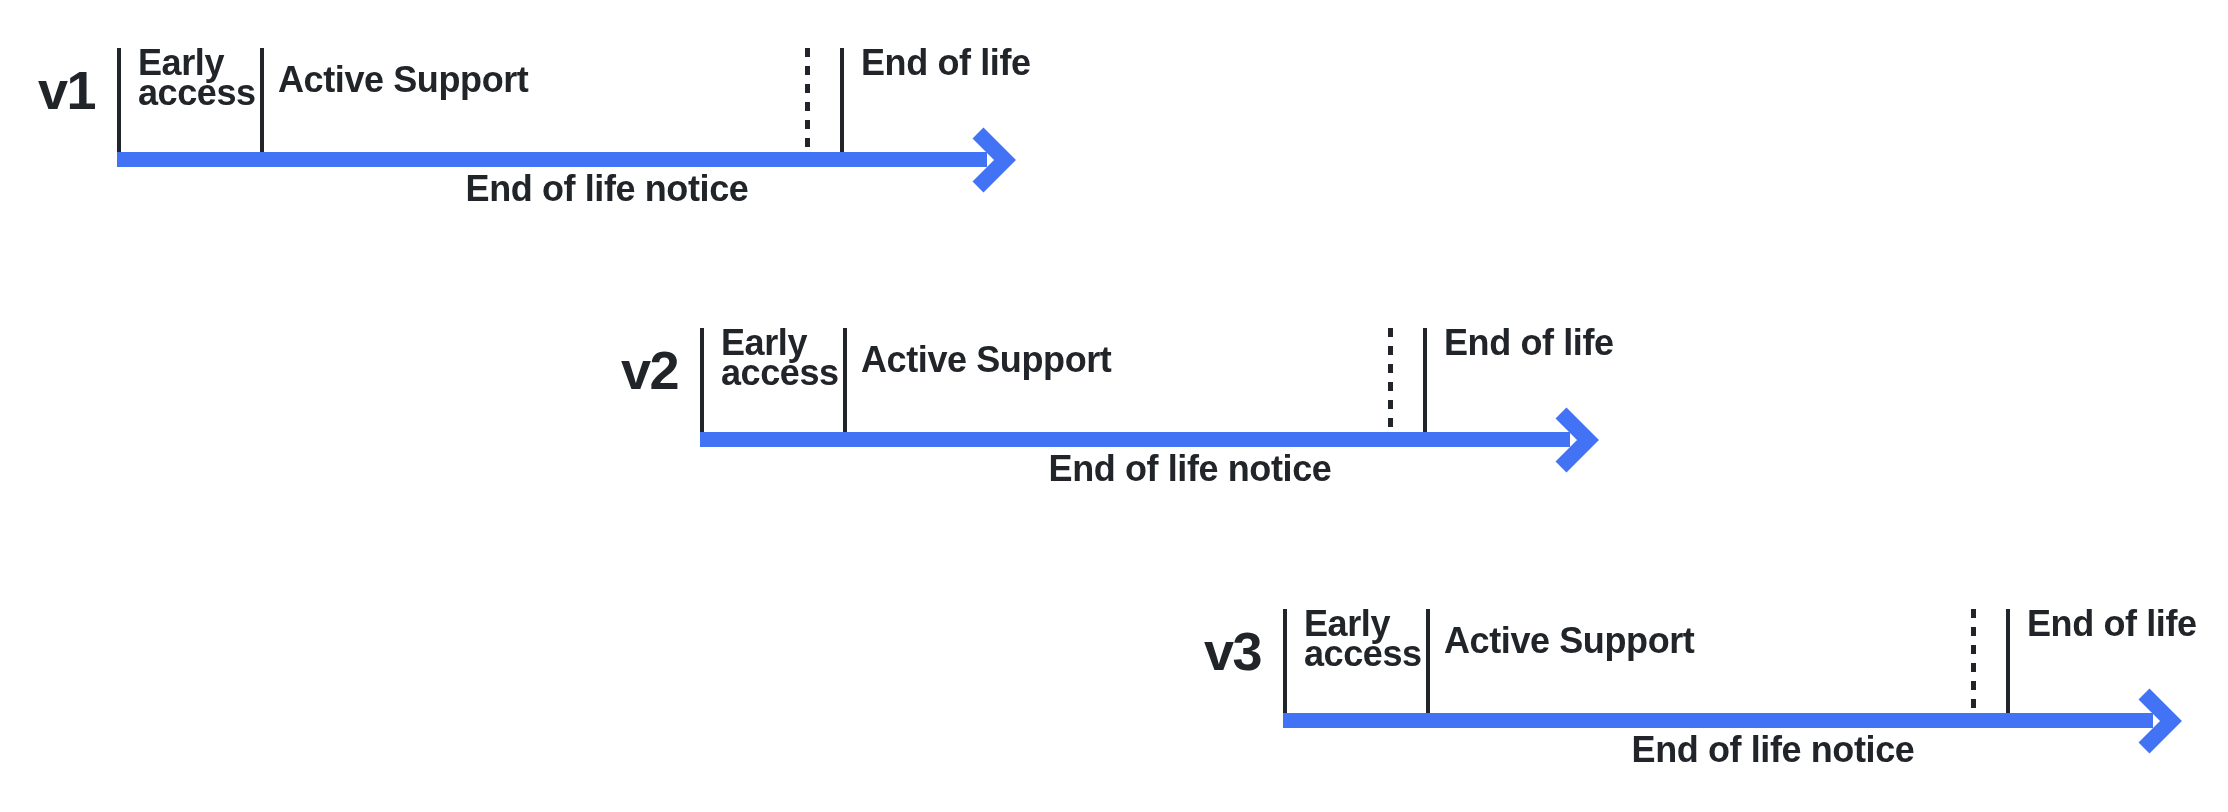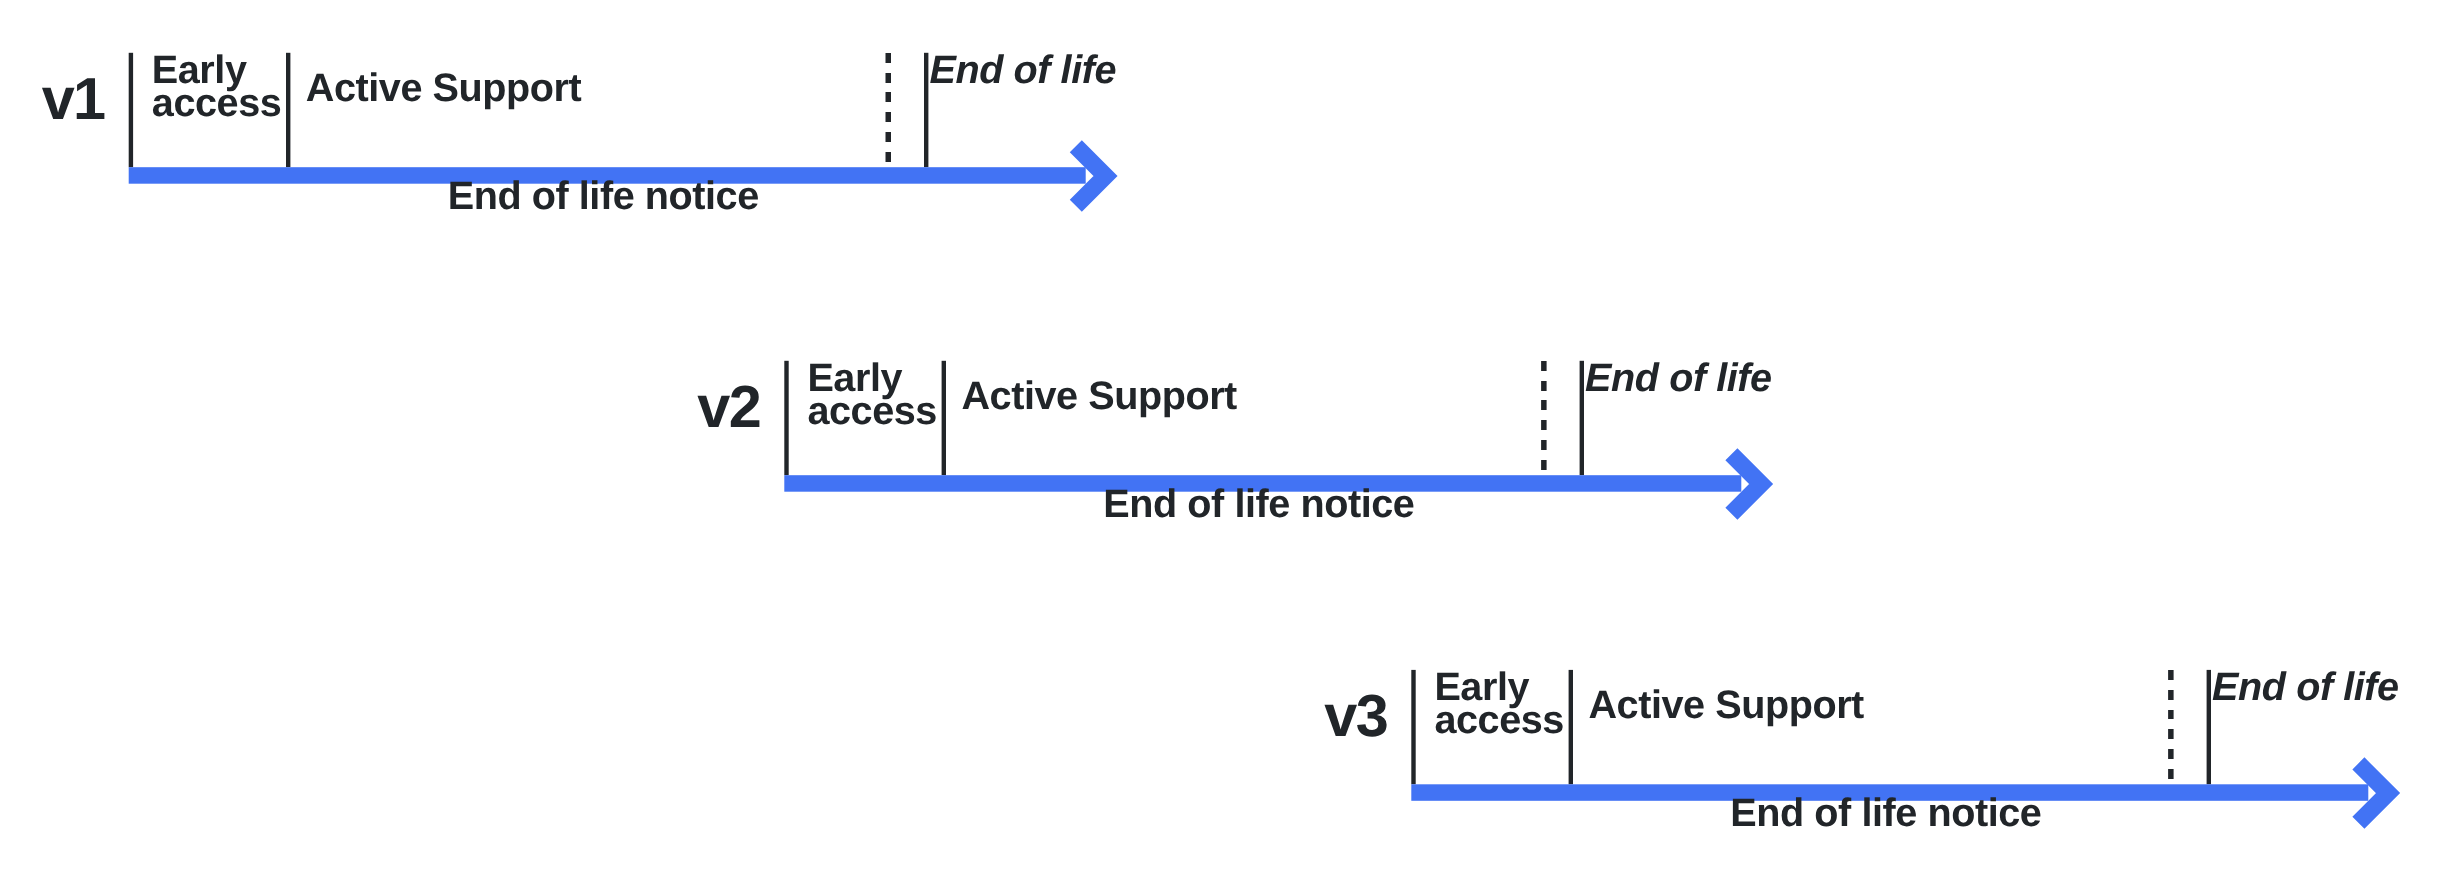--- a/index.html
+++ b/index.html
@@ -19,21 +19,21 @@
     position: absolute;
     inset: 0;
   }
   
   .tl-row {
     position: absolute;
     width: 960px;
     height: 170px;
   }
   .tl-row.v1 { left: 117px;  top: 48px;  }
-  .tl-row.v2 { left: 700px;  top: 328px; margin-left: 13px; }
+  .tl-row.v2 { left: 700px;  top: 328px; }
   .tl-row.v3 { left: 1283px; top: 609px; }
 
   .version-label {
     position: absolute;
     right: calc(100% + 22px);
     top: 13px;
     font-size: 54px;
     font-weight: 700;
     letter-spacing: -1.5px;
     line-height: 58px;
@@ -86,26 +86,26 @@
   .stage-label {
     position: absolute;
     font-size: 36px;
     font-weight: 700;
     letter-spacing: -0.4px;
     line-height: 30px;
     white-space: pre-line;
   }
   .stage-early   { left: 21px;  top: 0; width: 118px; }
   .stage-active  { left: 161px; top: 17px; width: 420px; white-space: nowrap; }
-  .stage-eol     { left: 728px; top: 0; white-space: nowrap; font-style: italic; }
+  .stage-eol     { left: 744px; top: 0; white-space: nowrap; }
   .stage-notice  {
     left: 290px;
-    top: 115px;
+    top: 126px;
     width: 400px;
-    text-align: left;
+    text-align: center;
     white-space: nowrap;
   }
 </style>
 </head>
 <body>
 
 <div class="canvas">
 
   <div class="tl-row v1">
     <div class="version-label">v1</div>

